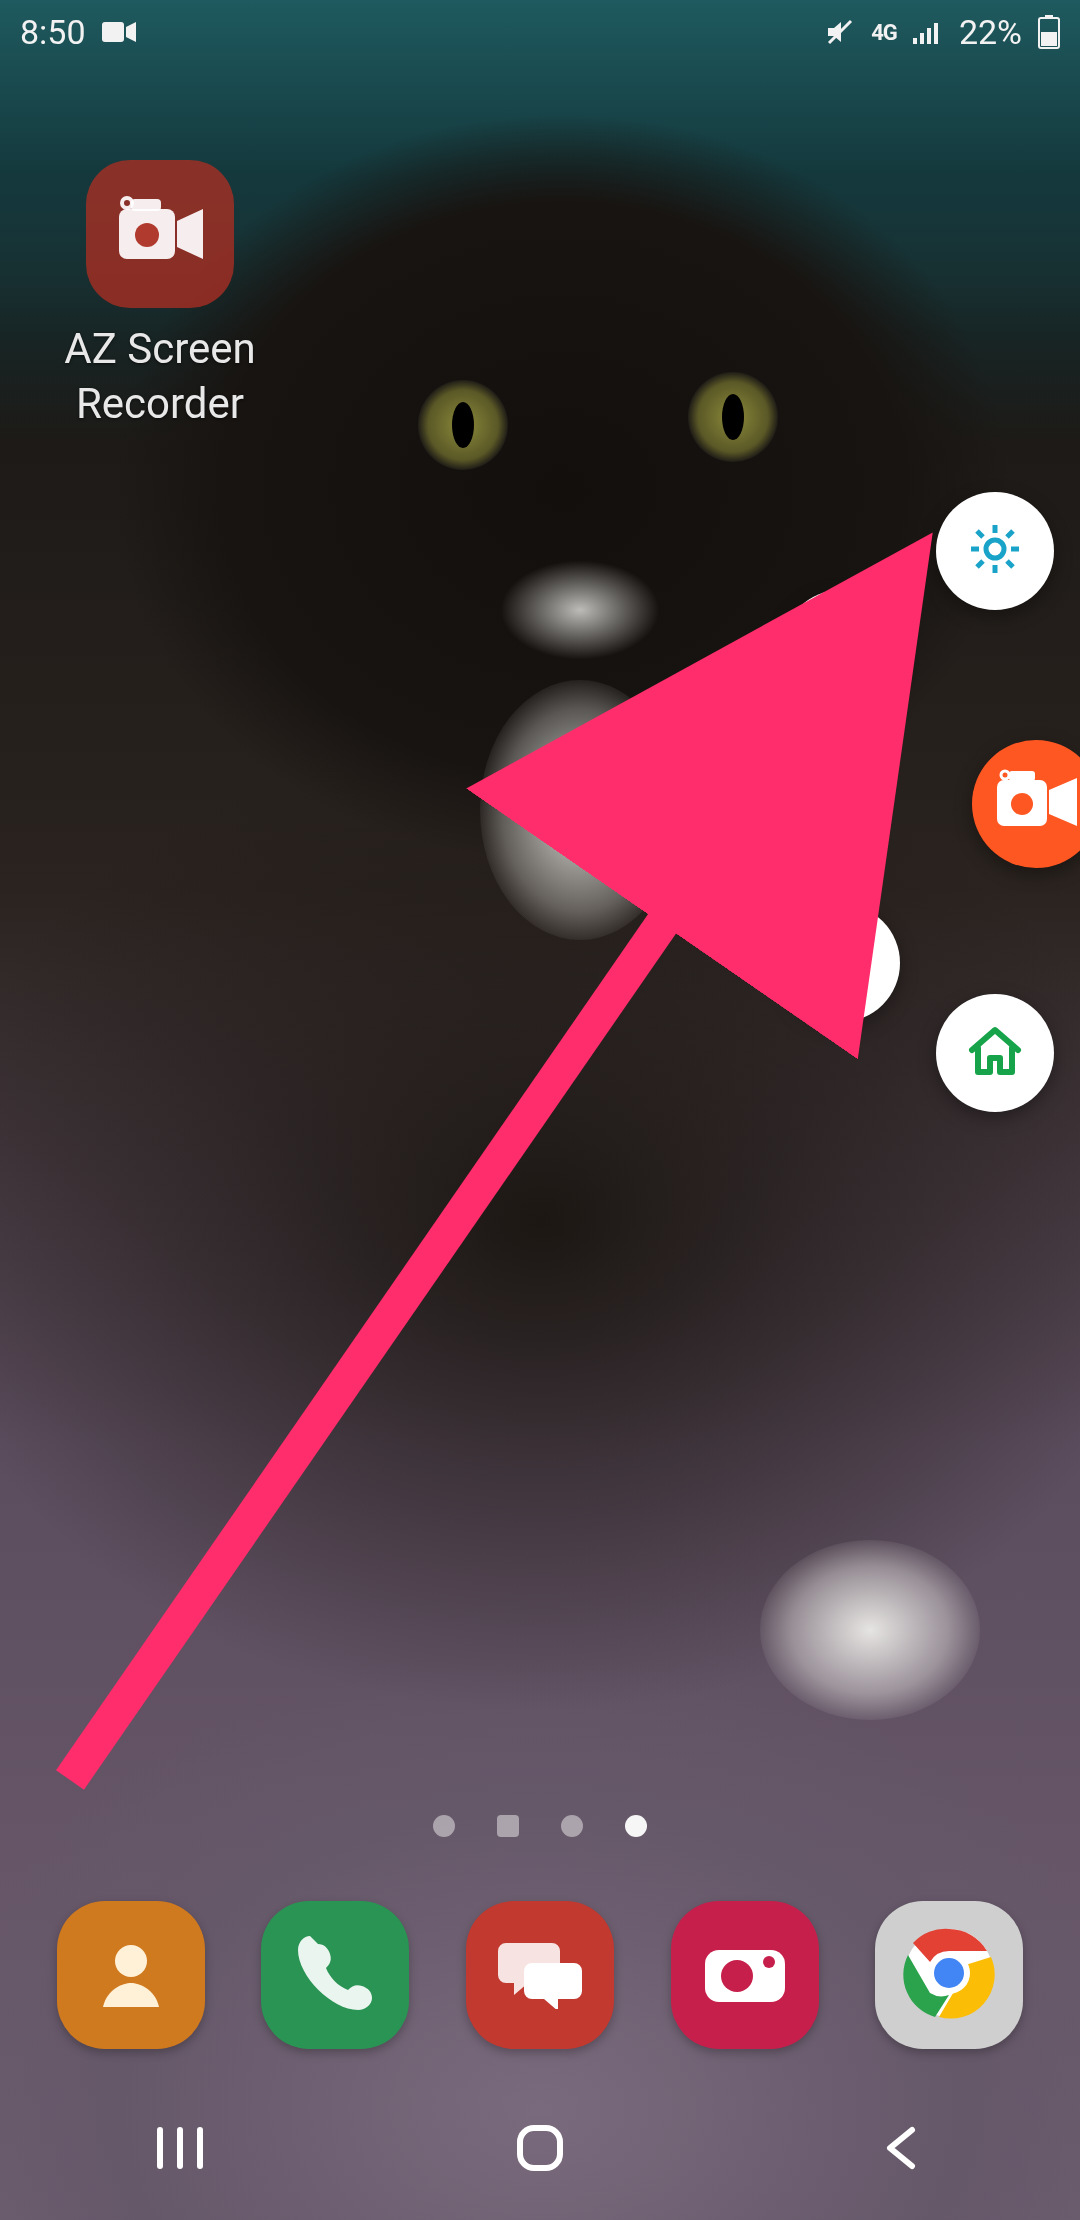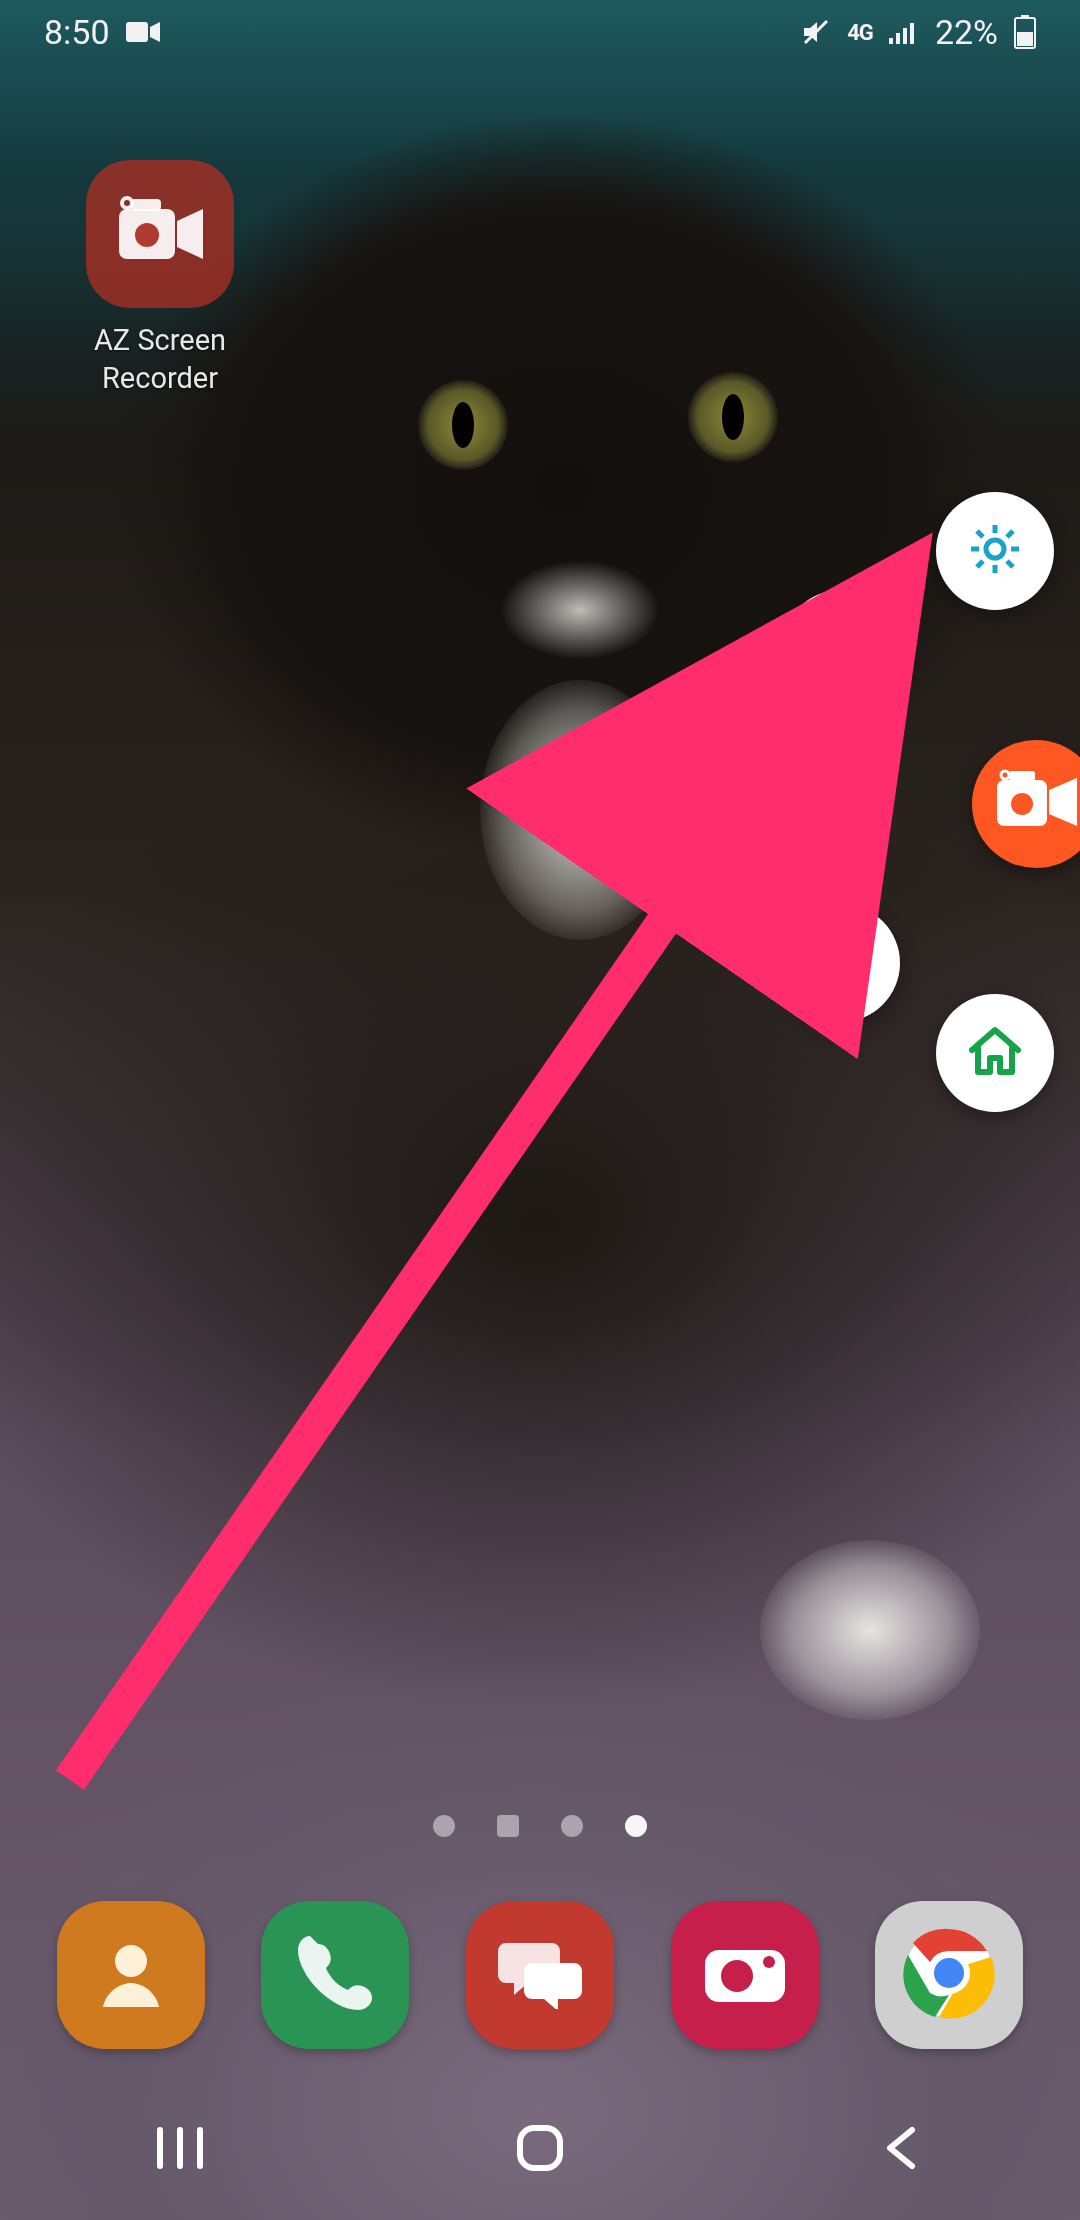--- a/index.html
+++ b/index.html
@@ -24,37 +24,37 @@
   .eye.r { left:688px; top:372px; }
   .pupil { position:absolute; left:50%; top:50%; width:22px; height:46px; background:#000; border-radius:50%; transform:translate(-50%,-50%); }
   .chest { position:absolute; left:480px; top:680px; width:200px; height:260px; background:radial-gradient(ellipse, rgba(245,245,240,0.88) 0%, rgba(245,245,240,0.3) 55%, rgba(0,0,0,0) 75%); border-radius:50%; }
   .muzzle { position:absolute; left:500px; top:560px; width:160px; height:100px; background:radial-gradient(ellipse, rgba(245,245,240,0.75) 0%, rgba(0,0,0,0) 70%); border-radius:50%; }
   .paw { position:absolute; left:760px; top:1540px; width:220px; height:180px; background:radial-gradient(ellipse, rgba(245,245,240,0.9) 0%, rgba(245,245,240,0.4) 50%, rgba(0,0,0,0) 75%); border-radius:50%; }
 
   
   .status-bar {
     position: absolute; top: 0; left: 0; right: 0; height: 64px;
     display: flex; align-items: center; justify-content: space-between;
-    padding: 0 44px; color: #f2f2f2; font-size: 34px; font-weight: 400;
+    padding: 0 20px; color: #f2f2f2; font-size: 34px; font-weight: 400;
   }
   .status-left, .status-right { display:flex; align-items:center; gap:16px; }
   .sb-icon { display:inline-flex; align-items:center; justify-content:flex-end; }
 
   
   .app-shortcut {
     position: absolute; left: 50px; top: 160px; width: 220px; text-align:center;
   }
   .app-tile {
     width: 148px; height: 148px; margin: 0 auto;
     background: rgba(170,46,34,0.78);
     border-radius: 44px;
     display:flex; align-items:center; justify-content:center;
   }
   .app-label {
-    margin-top: 14px; color: #e8e8e8; font-size: 29px; line-height: 1.3;
+    margin-top: 14px; color: #e8e8e8; font-size: 42px; line-height: 1.3;
     text-shadow: 0 1px 3px rgba(0,0,0,0.6);
   }
 
   
   .fab { position:absolute; border-radius:50%; box-shadow: 0 6px 18px rgba(0,0,0,0.35); display:flex; align-items:center; justify-content:center; }
   .fab.white { background:#fff; }
   .fab.main { background:#ff5722; width:128px; height:128px; right:-20px; top:740px; }
   .fab.settings { width:118px; height:118px; right:26px; top:492px; }
   .fab.screenshot { width:118px; height:118px; right:180px; top:590px; }
   .fab.record { width:120px; height:120px; right:240px; top:748px; }

